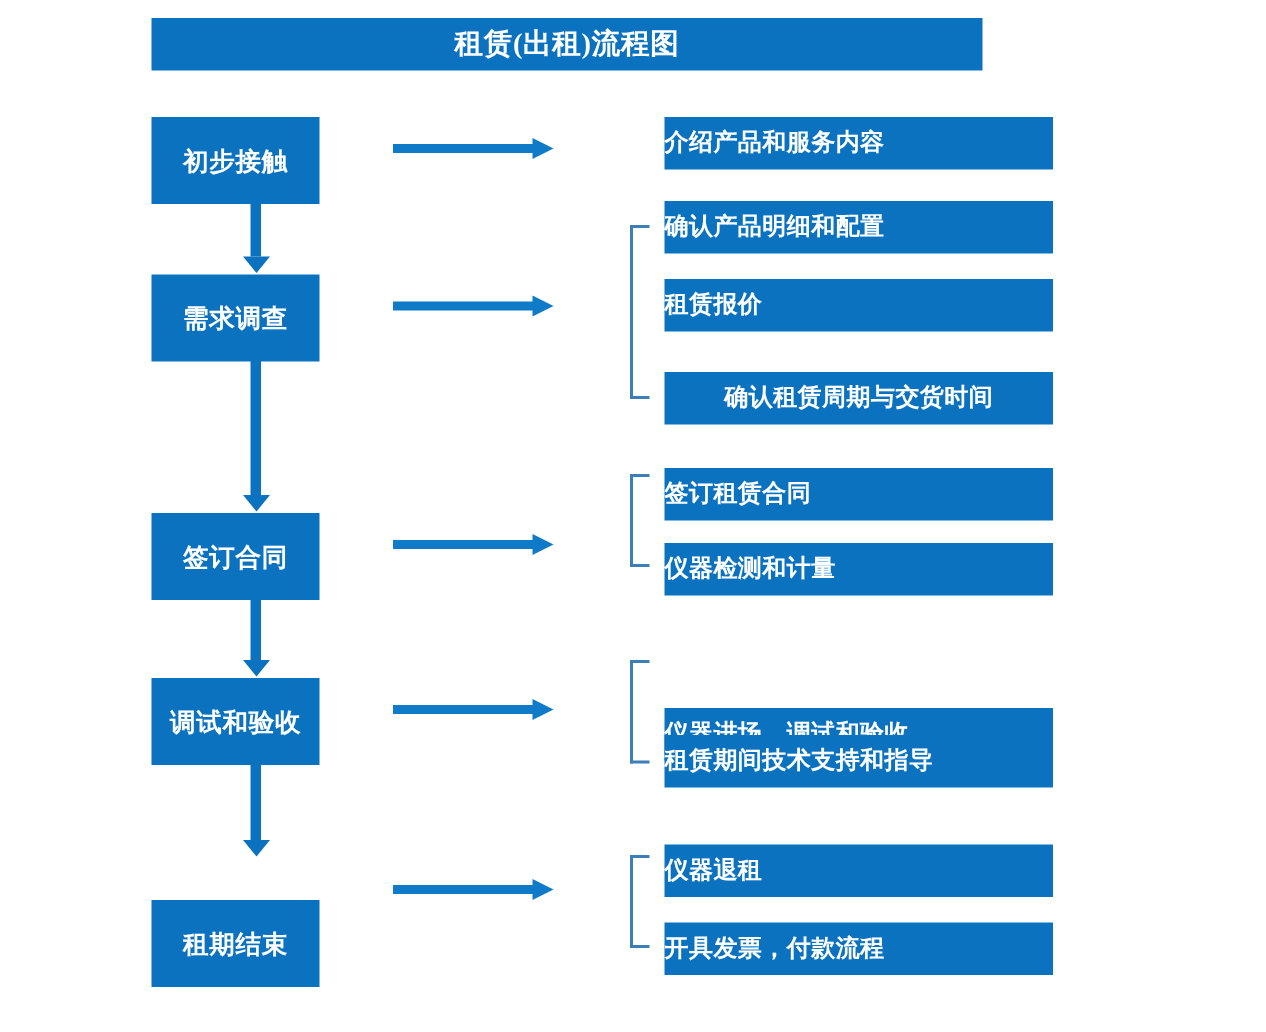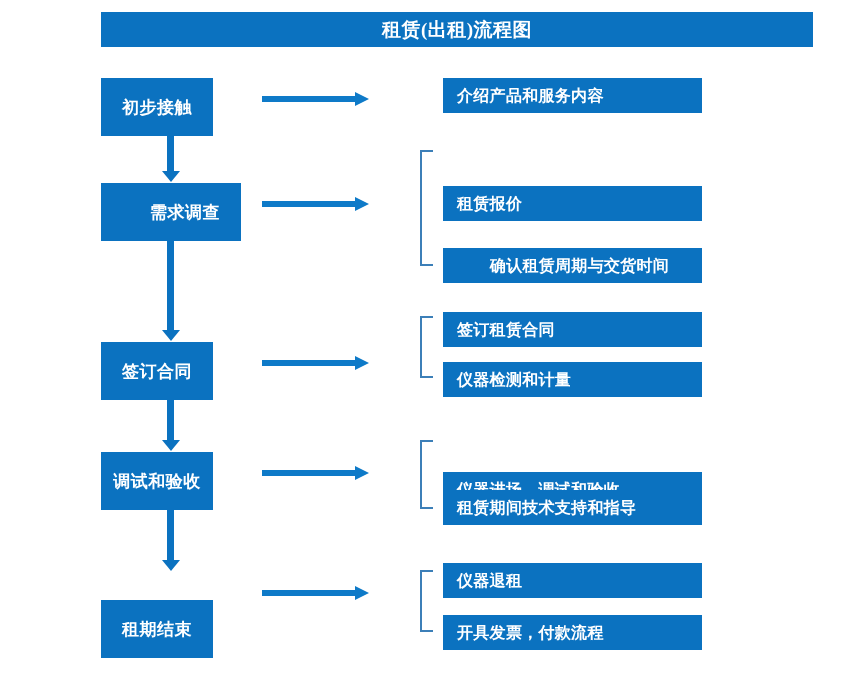--- a/index.html
+++ b/index.html
@@ -17,21 +17,21 @@
     height: 688px;
     background: #ffffff;
     overflow: hidden;
   }
 
   
   .title-bar {
     position: absolute;
     left: 101px;
     top: 12px;
-    width: 712px;
+    width: 554px;
     height: 35px;
     background: #0B72C0;
     display: flex;
     align-items: center;
     justify-content: center;
   }
   .title-bar span {
     color: #ffffff;
     font-size: 19px;
     font-weight: bold;
@@ -66,21 +66,20 @@
     height: 35px;
     background: #0B72C0;
     display: flex;
     align-items: center;
   }
   .detail-box span {
     color: #ffffff;
     font-size: 16px;
     font-weight: bold;
     line-height: 1;
-    padding-left: 14px;
     letter-spacing: 0.3px;
   }
 
   
   .v-arrow {
     position: absolute;
     left: 160px;
     width: 22px;
   }
   .v-arrow .shaft {
@@ -142,21 +141,21 @@
 
 <div class="canvas">
 
   <div class="title-bar">
     <span>租赁(出租)流程图</span>
   </div>
 
   <div class="stage-box" style="top:78px;">
     <span>初步接触</span>
   </div>
-  <div class="stage-box" style="top:183px;padding-left:28px;">
+  <div class="stage-box" style="top:183px;">
     <span>需求调查</span>
   </div>
   <div class="stage-box" style="top:342px;">
     <span>签订合同</span>
   </div>
   <div class="stage-box" style="top:452px;">
     <span>调试和验收</span>
   </div>
   <div class="stage-box" style="top:600px;">
     <span>租期结束</span>
@@ -201,20 +200,23 @@
   </div>
 
   <div class="bracket" style="top:150px; height:116px;"></div>
   <div class="bracket" style="top:316px; height:62px;"></div>
   <div class="bracket" style="top:440px; height:69px;"></div>
   <div class="bracket" style="top:570px; height:62px;"></div>
 
   <div class="detail-box" style="top:78px;">
     <span>介绍产品和服务内容</span>
   </div>
+  <div class="detail-box" style="top:134px;">
+    <span>确认产品明细和配置</span>
+  </div>
   <div class="detail-box" style="top:186px;">
     <span>租赁报价</span>
   </div>
   <div class="detail-box" style="top:248px;justify-content:center;">
     <span>确认租赁周期与交货时间</span>
   </div>
   <div class="detail-box" style="top:312px;">
     <span>签订租赁合同</span>
   </div>
   <div class="detail-box" style="top:362px;">

